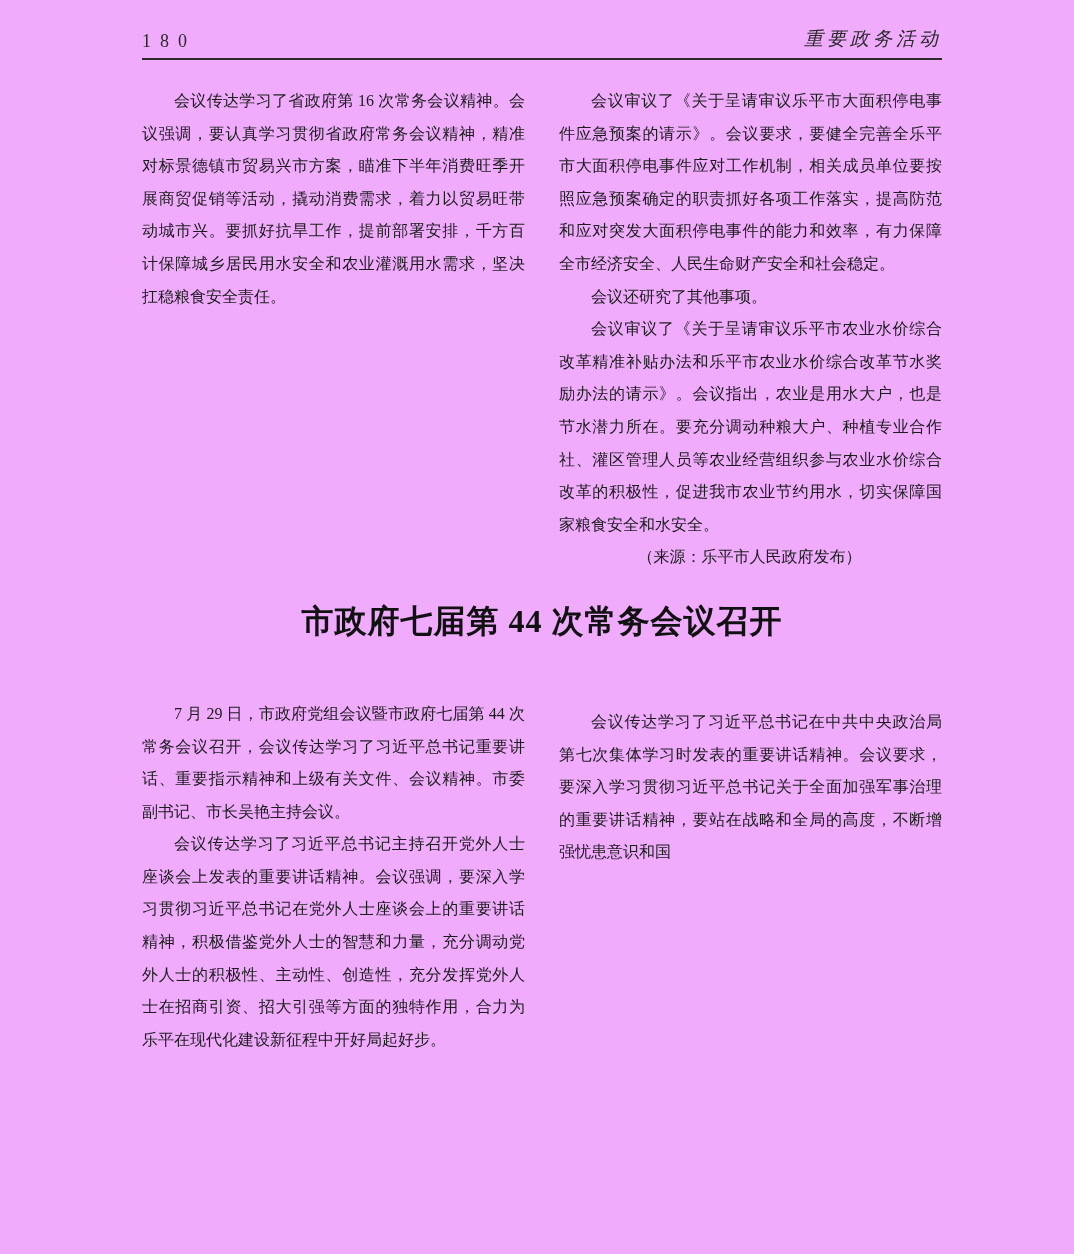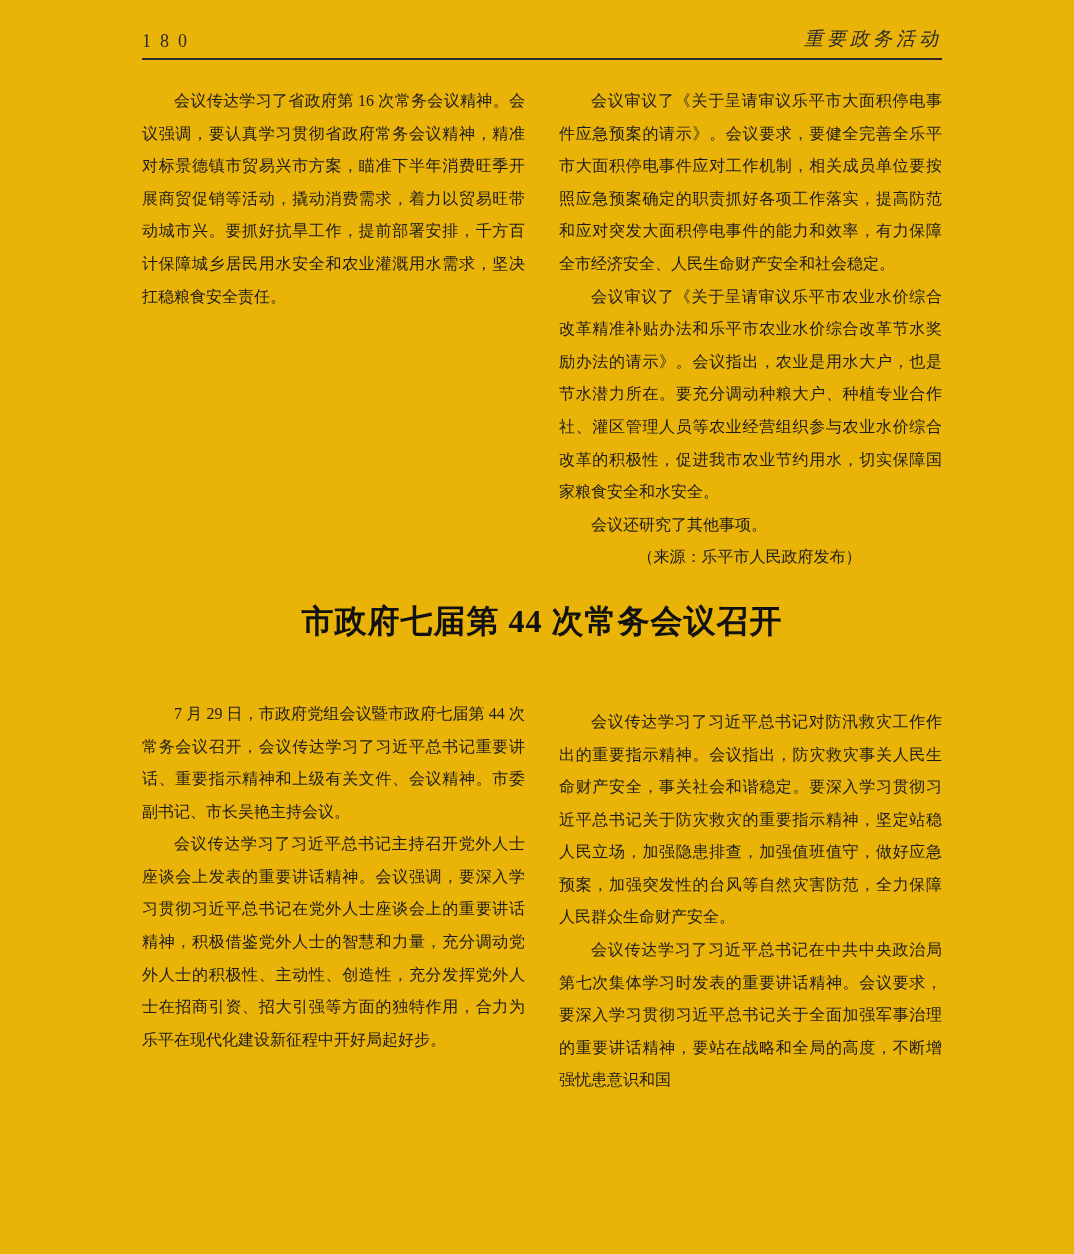--- a/index.html
+++ b/index.html
@@ -5,21 +5,21 @@
   html, body {
     margin: 0;
     padding: 0;
     background: #e8e8e8;
   }
   .page {
     position: relative;
     width: 1074px;
     height: 1254px;
     margin: 0 auto;
-    background: #eab308;
+    background: #f0abfc;
     overflow: hidden;
     font-family: "Liberation Serif", "DejaVu Serif", serif;
     color: #1e1e1e;
   }
   .content {
     position: absolute;
     left: 142px;
     top: 0;
     width: 800px;
   }
@@ -93,33 +93,32 @@
       <span class="section-name">重要政务活动</span>
     </header>
     <div class="header-rule"></div>
 
     <section class="cols">
       <div class="col">
         <p class="body">会议传达学习了省政府第 16 次常务会议精神。会议强调，要认真学习贯彻省政府常务会议精神，精准对标景德镇市贸易兴市方案，瞄准下半年消费旺季开展商贸促销等活动，撬动消费需求，着力以贸易旺带动城市兴。要抓好抗旱工作，提前部署安排，千方百计保障城乡居民用水安全和农业灌溉用水需求，坚决扛稳粮食安全责任。</p>
       </div>
       <div class="col">
         <p class="body">会议审议了《关于呈请审议乐平市大面积停电事件应急预案的请示》。会议要求，要健全完善全乐平市大面积停电事件应对工作机制，相关成员单位要按照应急预案确定的职责抓好各项工作落实，提高防范和应对突发大面积停电事件的能力和效率，有力保障全市经济安全、人民生命财产安全和社会稳定。</p>
+        <p class="body">会议还研究了其他事项。</p>
         <p class="body">会议审议了《关于呈请审议乐平市农业水价综合改革精准补贴办法和乐平市农业水价综合改革节水奖励办法的请示》。会议指出，农业是用水大户，也是节水潜力所在。要充分调动种粮大户、种植专业合作社、灌区管理人员等农业经营组织参与农业水价综合改革的积极性，促进我市农业节约用水，切实保障国家粮食安全和水安全。</p>
-        <p class="body">会议还研究了其他事项。</p>
         <p class="body source">（来源：乐平市人民政府发布）</p>
       </div>
     </section>
 
     <h1 class="article-title">市政府七届第 44 次常务会议召开</h1>
 
     <section class="cols" style="margin-top:0;">
       <div class="col">
         <p class="body">7 月 29 日，市政府党组会议暨市政府七届第 44 次常务会议召开，会议传达学习了习近平总书记重要讲话、重要指示精神和上级有关文件、会议精神。市委副书记、市长吴艳主持会议。</p>
         <p class="body">会议传达学习了习近平总书记主持召开党外人士座谈会上发表的重要讲话精神。会议强调，要深入学习贯彻习近平总书记在党外人士座谈会上的重要讲话精神，积极借鉴党外人士的智慧和力量，充分调动党外人士的积极性、主动性、创造性，充分发挥党外人士在招商引资、招大引强等方面的独特作用，合力为乐平在现代化建设新征程中开好局起好步。</p>
       </div>
       <div class="col offset-down">
-        <p class="body">会议传达学习了习近平总书记对防汛救灾工作作出的重要指示精神。会议指出，防灾救灾事关人民生命财产安全，事关社会和谐稳定。要深入学习贯彻习近平总书记关于防灾救灾的重要指示精神，坚定站稳人民立场，加强隐患排查，加强值班值守，做好应急预案，加强突发性的台风等自然灾害防范，全力保障人民群众生命财产安全。</p>
         <p class="body">会议传达学习了习近平总书记在中共中央政治局第七次集体学习时发表的重要讲话精神。会议要求，要深入学习贯彻习近平总书记关于全面加强军事治理的重要讲话精神，要站在战略和全局的高度，不断增强忧患意识和国</p>
       </div>
     </section>
 
   </div>
 </div>
 
 </body></html>

